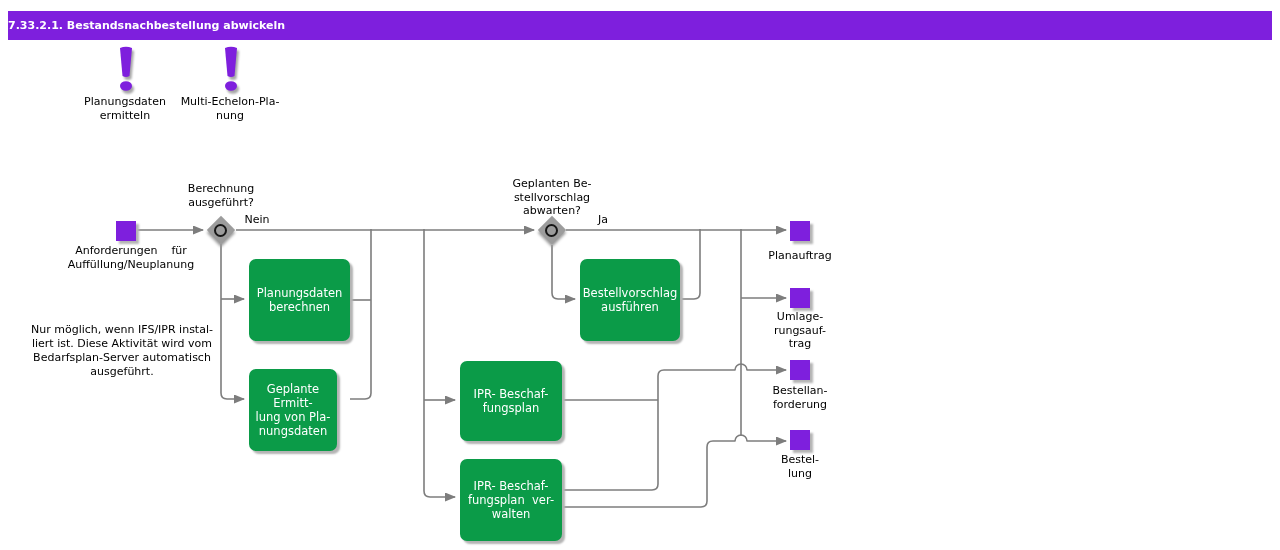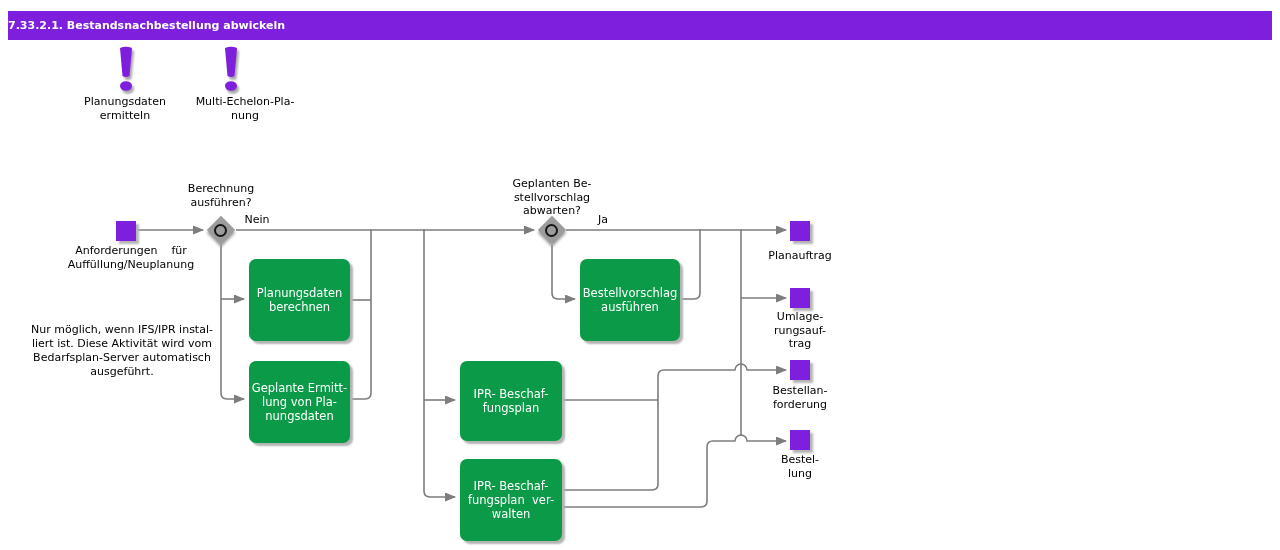--- a/index.html
+++ b/index.html
@@ -86,43 +86,43 @@
     <path class="glyph" d="M9,3 Q15,0.5 21,3 L18.5,31 Q15,33 11.5,31 Z"></path>
     <ellipse class="glyph" cx="15" cy="41" rx="6" ry="4.8"></ellipse>
   </svg>
   <div class="lbl" style="left:60px;top:95px;width:130px">Planungsdaten
 ermitteln</div>
 
   <svg class="excl" style="left:216px;top:45px" width="30" height="50">
     <path class="glyph" d="M9,3 Q15,0.5 21,3 L18.5,31 Q15,33 11.5,31 Z"></path>
     <ellipse class="glyph" cx="15" cy="41" rx="6" ry="4.8"></ellipse>
   </svg>
-  <div class="lbl" style="left:180px;top:95px;width:130px">Multi-Echelon-Pla-
+  <div class="lbl" style="left:165px;top:95px;width:130px">Multi-Echelon-Pla-
 nung</div>
 
   <div class="sq" style="left:116px;top:221px"></div>
   <div class="lbl" style="left:56px;top:244px;width:150px">Anforderungen&nbsp;&nbsp;&nbsp;&nbsp;für
 Auffüllung/Neuplanung</div>
 
   <div class="lbl" style="left:151px;top:182px;width:140px">Berechnung
-ausführen?</div>
+ausgeführt?</div>
   <div class="diamond" style="left:211px;top:220px"></div>
   <div class="gw-circle" style="left:214px;top:224px"></div>
   <div class="lbl" style="left:237px;top:213px;width:40px;text-align:center">Nein</div>
 
   <div class="lbl" style="left:482px;top:177px;width:140px">Geplanten Be-
 stellvorschlag
 abwarten?</div>
   <div class="diamond" style="left:542px;top:220px"></div>
   <div class="gw-circle" style="left:545px;top:224px"></div>
   <div class="lbl" style="left:578px;top:213px;width:30px;text-align:right">Ja</div>
 
   <div class="gbox" style="left:249px;top:259px;width:101px;height:82px">Planungsdaten
 berechnen</div>
-  <div class="gbox" style="left:249px;top:361px;width:101px;height:82px">Geplante Ermitt-
+  <div class="gbox" style="left:249px;top:369px;width:88px;height:82px">Geplante Ermitt-
 lung von Pla-
 nungsdaten</div>
   <div class="gbox" style="left:580px;top:259px;width:100px;height:82px">Bestellvorschlag
 ausführen</div>
   <div class="gbox" style="left:460px;top:361px;width:102px;height:80px">IPR- Beschaf-
 fungsplan</div>
   <div class="gbox" style="left:460px;top:459px;width:102px;height:82px">IPR- Beschaf-
 fungsplan&nbsp;&nbsp;ver-
 walten</div>
 

